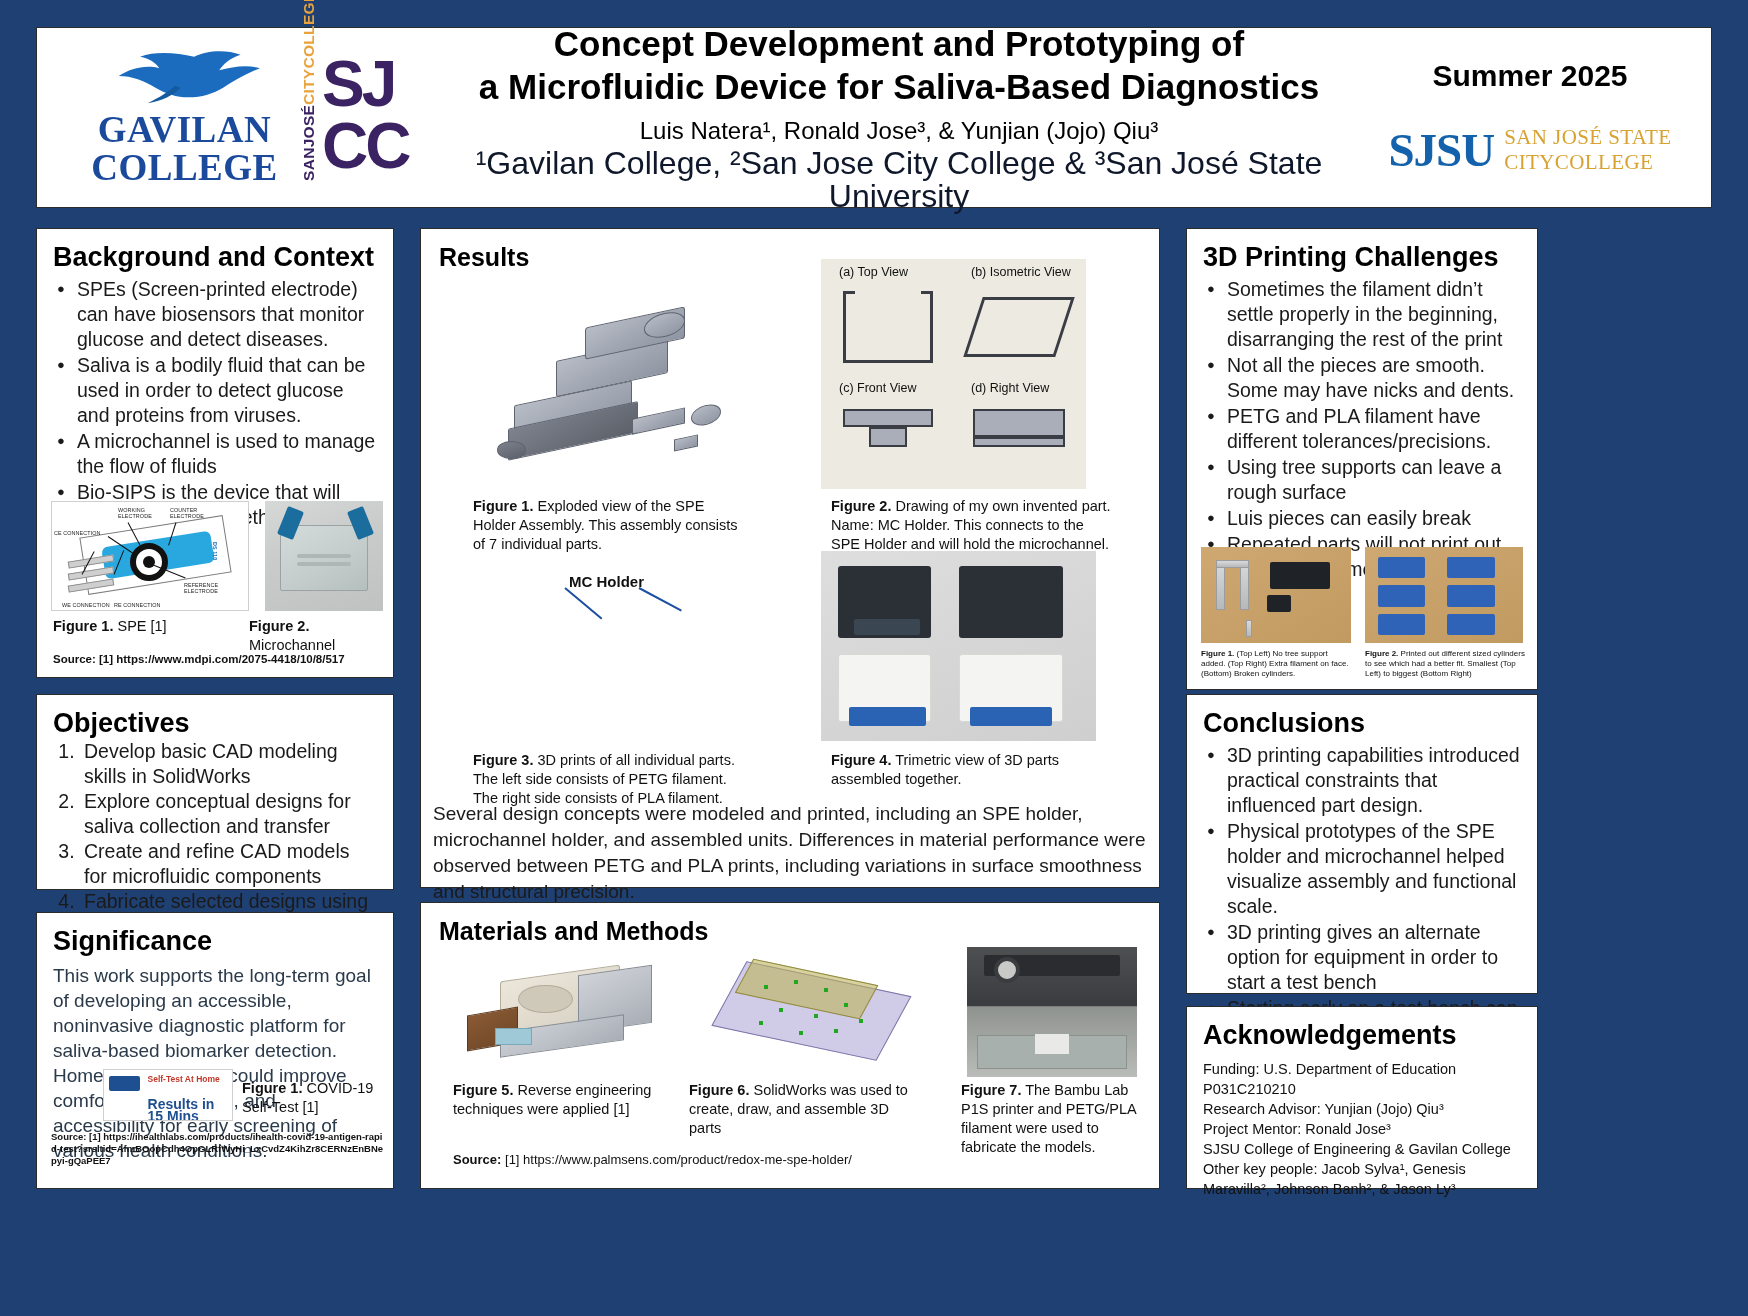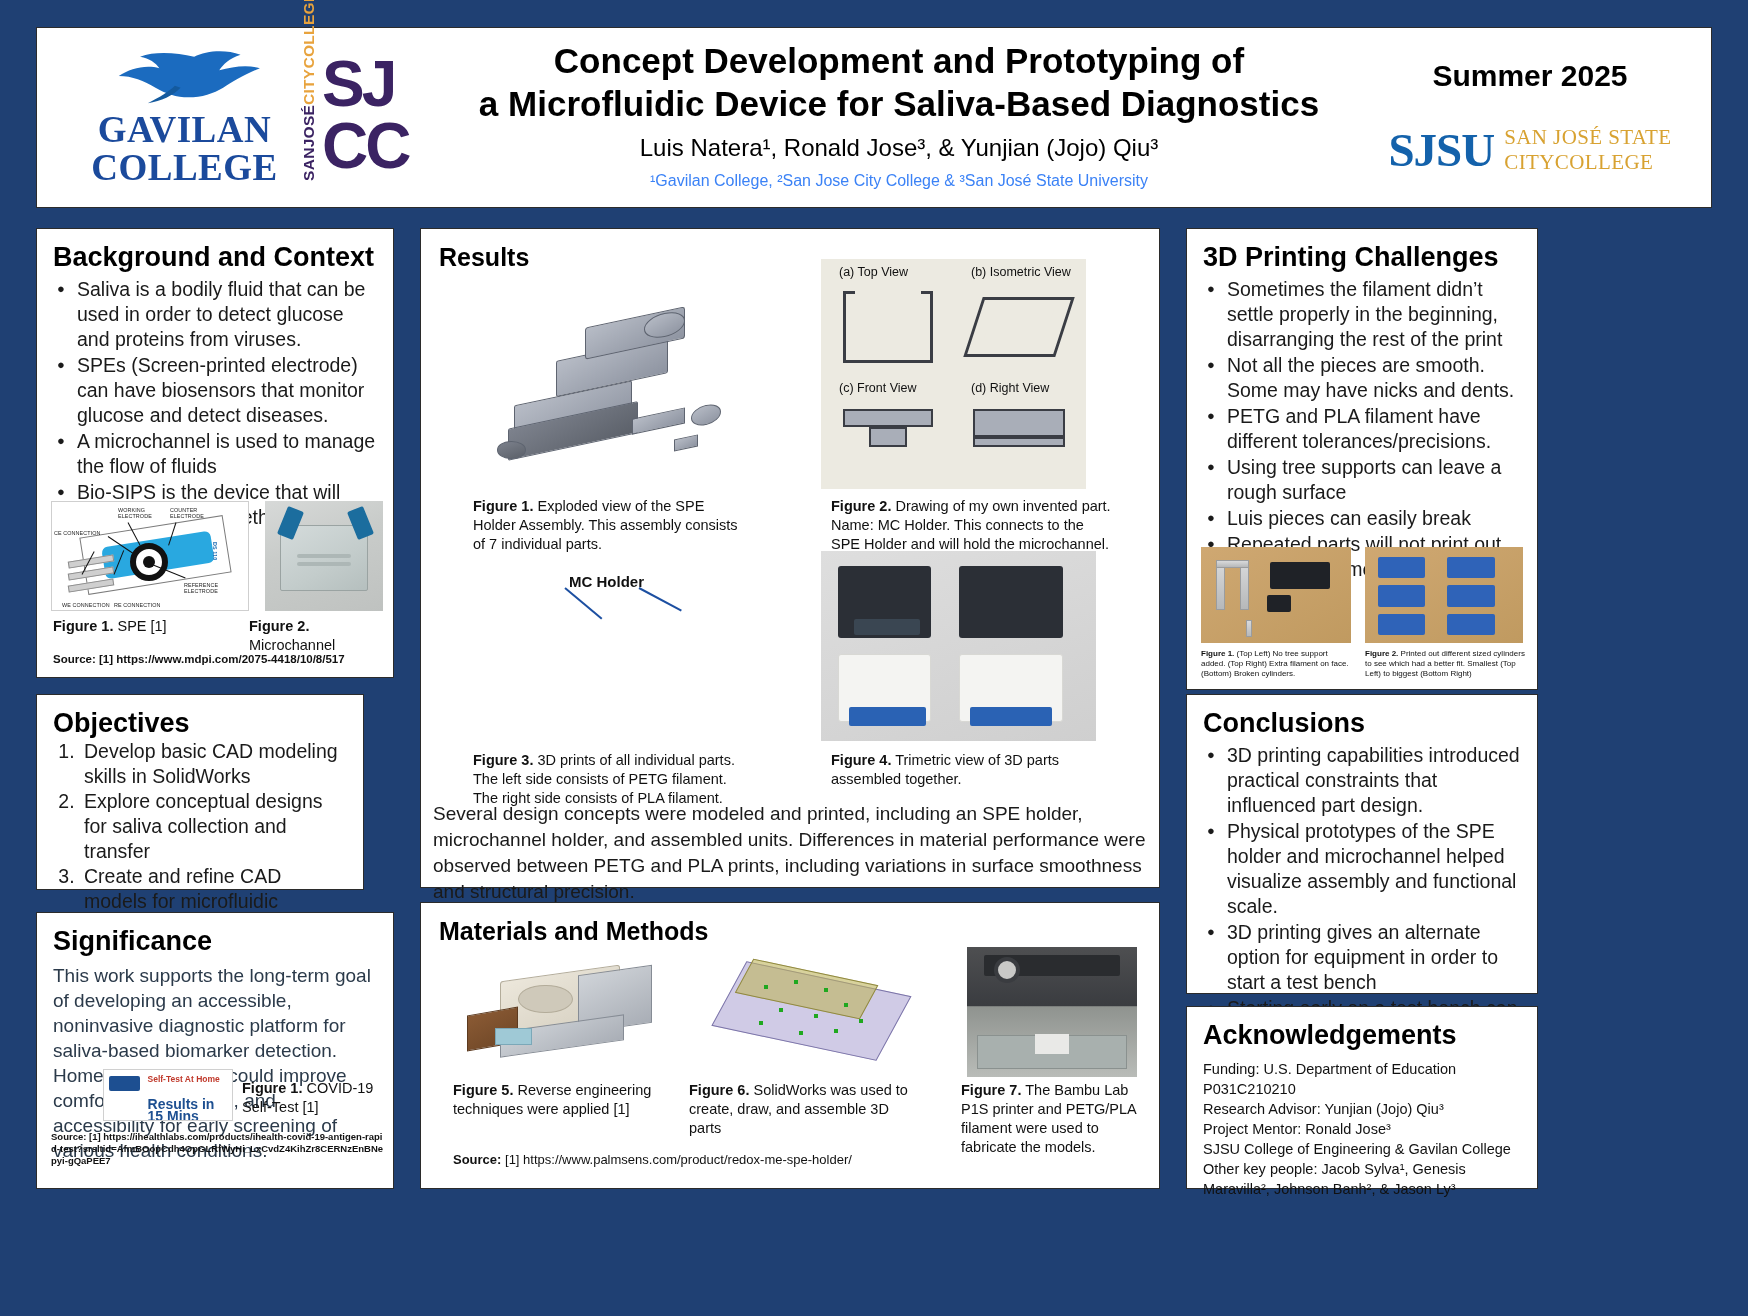--- a/index.html
+++ b/index.html
@@ -35,21 +35,21 @@
   .sjcc-vert .gold { color: #e8a33d; }
   .sjcc-big {
     position: absolute; left: 24px; top: 0px; font-size: 64px; line-height: 62px;
     font-weight: bold; color: #3b2363; font-family: "Liberation Sans", sans-serif;
     letter-spacing: -3px;
   }
 
   .title-block { flex: 1; text-align: center; padding: 0 8px; }
   .p-title { font-size: 35px; font-weight: bold; line-height: 43px; color: #000; }
   .p-authors { font-size: 24px; line-height: 33px; color: #000; margin-top: 6px; }
-  .p-affil { font-size: 16px; line-height: 33px; color: #3b82f6; }
+  .p-affil { font-size: 32px; line-height: 33px; color: #0f172a; }
 
   .right-block { width: 310px; flex: none; text-align: center; margin-right: 26px; }
   .term { font-size: 30px; font-weight: bold; color: #000; margin-bottom: 30px; }
   .sjsu-logo { display: flex; align-items: center; justify-content: center; gap: 10px; }
   .sjsu-mark { font-family: "Liberation Serif", serif; font-size: 47px; font-weight: bold; color: #1462ab; letter-spacing: -1px; }
   .sjsu-words { font-family: "Liberation Serif", serif; font-size: 21px; color: #d8a231; line-height: 25px; text-align: left; letter-spacing: .4px; }
 
   
   .panel {
     position: absolute; background: #ffffff; border: 1px solid #2b2b2b;
@@ -64,21 +64,21 @@
   ol.nlist li { font-size: 19.5px; line-height: 25px; color: #1a1a1a; padding-left: 4px; }
 
   .caption { font-size: 14.5px; line-height: 19px; color: #111; }
   .caption b { font-weight: bold; }
   .srcline { font-size: 11.5px; font-weight: bold; color: #111; line-height: 14px; }
   .tinycap { font-size: 8px; line-height: 10px; color: #111; }
   .tinycap b { font-weight: bold; }
 
   
   #panel-background { left: 36px; top: 228px; width: 358px; height: 450px; }
-  #panel-objectives { left: 36px; top: 694px; width: 328px; height: 196px; }
+  #panel-objectives { left: 36px; top: 694px; width: 358px; height: 196px; }
   #panel-significance { left: 36px; top: 912px; width: 358px; height: 277px; }
 
   
   #panel-results { left: 420px; top: 228px; width: 740px; height: 660px; }
   #panel-materials { left: 420px; top: 902px; width: 740px; height: 287px; }
 
   
   #panel-challenges { left: 1186px; top: 228px; width: 352px; height: 462px; }
   #panel-conclusions { left: 1186px; top: 694px; width: 352px; height: 300px; }
   #panel-ack { left: 1186px; top: 1006px; width: 352px; height: 183px; }
@@ -219,22 +219,22 @@
           <div>CITYCOLLEGE</div>
         </div>
       </div>
     </div>
   </div>
 
   <div class="panel" id="panel-background">
     <div class="pad">
       <div class="panel-title">Background and Context</div>
       <ul class="blist">
+        <li>SPEs (Screen-printed electrode) can have biosensors that monitor glucose and detect diseases.</li>
         <li>Saliva is a bodily fluid that can be used in order to detect glucose and proteins from viruses.</li>
-        <li>SPEs (Screen-printed electrode) can have biosensors that monitor glucose and detect diseases.</li>
         <li>A microchannel is used to manage the flow of fluids</li>
         <li>Bio-SIPS is the device that will implement these methods for the benefit of society.</li>
       </ul>
     </div>
 
     <div class="figimg spe-diagram" style="position:absolute; left:14px; top:272px; width:198px; height:110px; border:1px solid #cfcfcf;">
       <div class="spe-outline"></div>
       <div class="spe-strip"></div>
       <div class="spe-pin" style="left:8%; top:52%;"></div>
       <div class="spe-pin" style="left:8%; top:63%;"></div>

